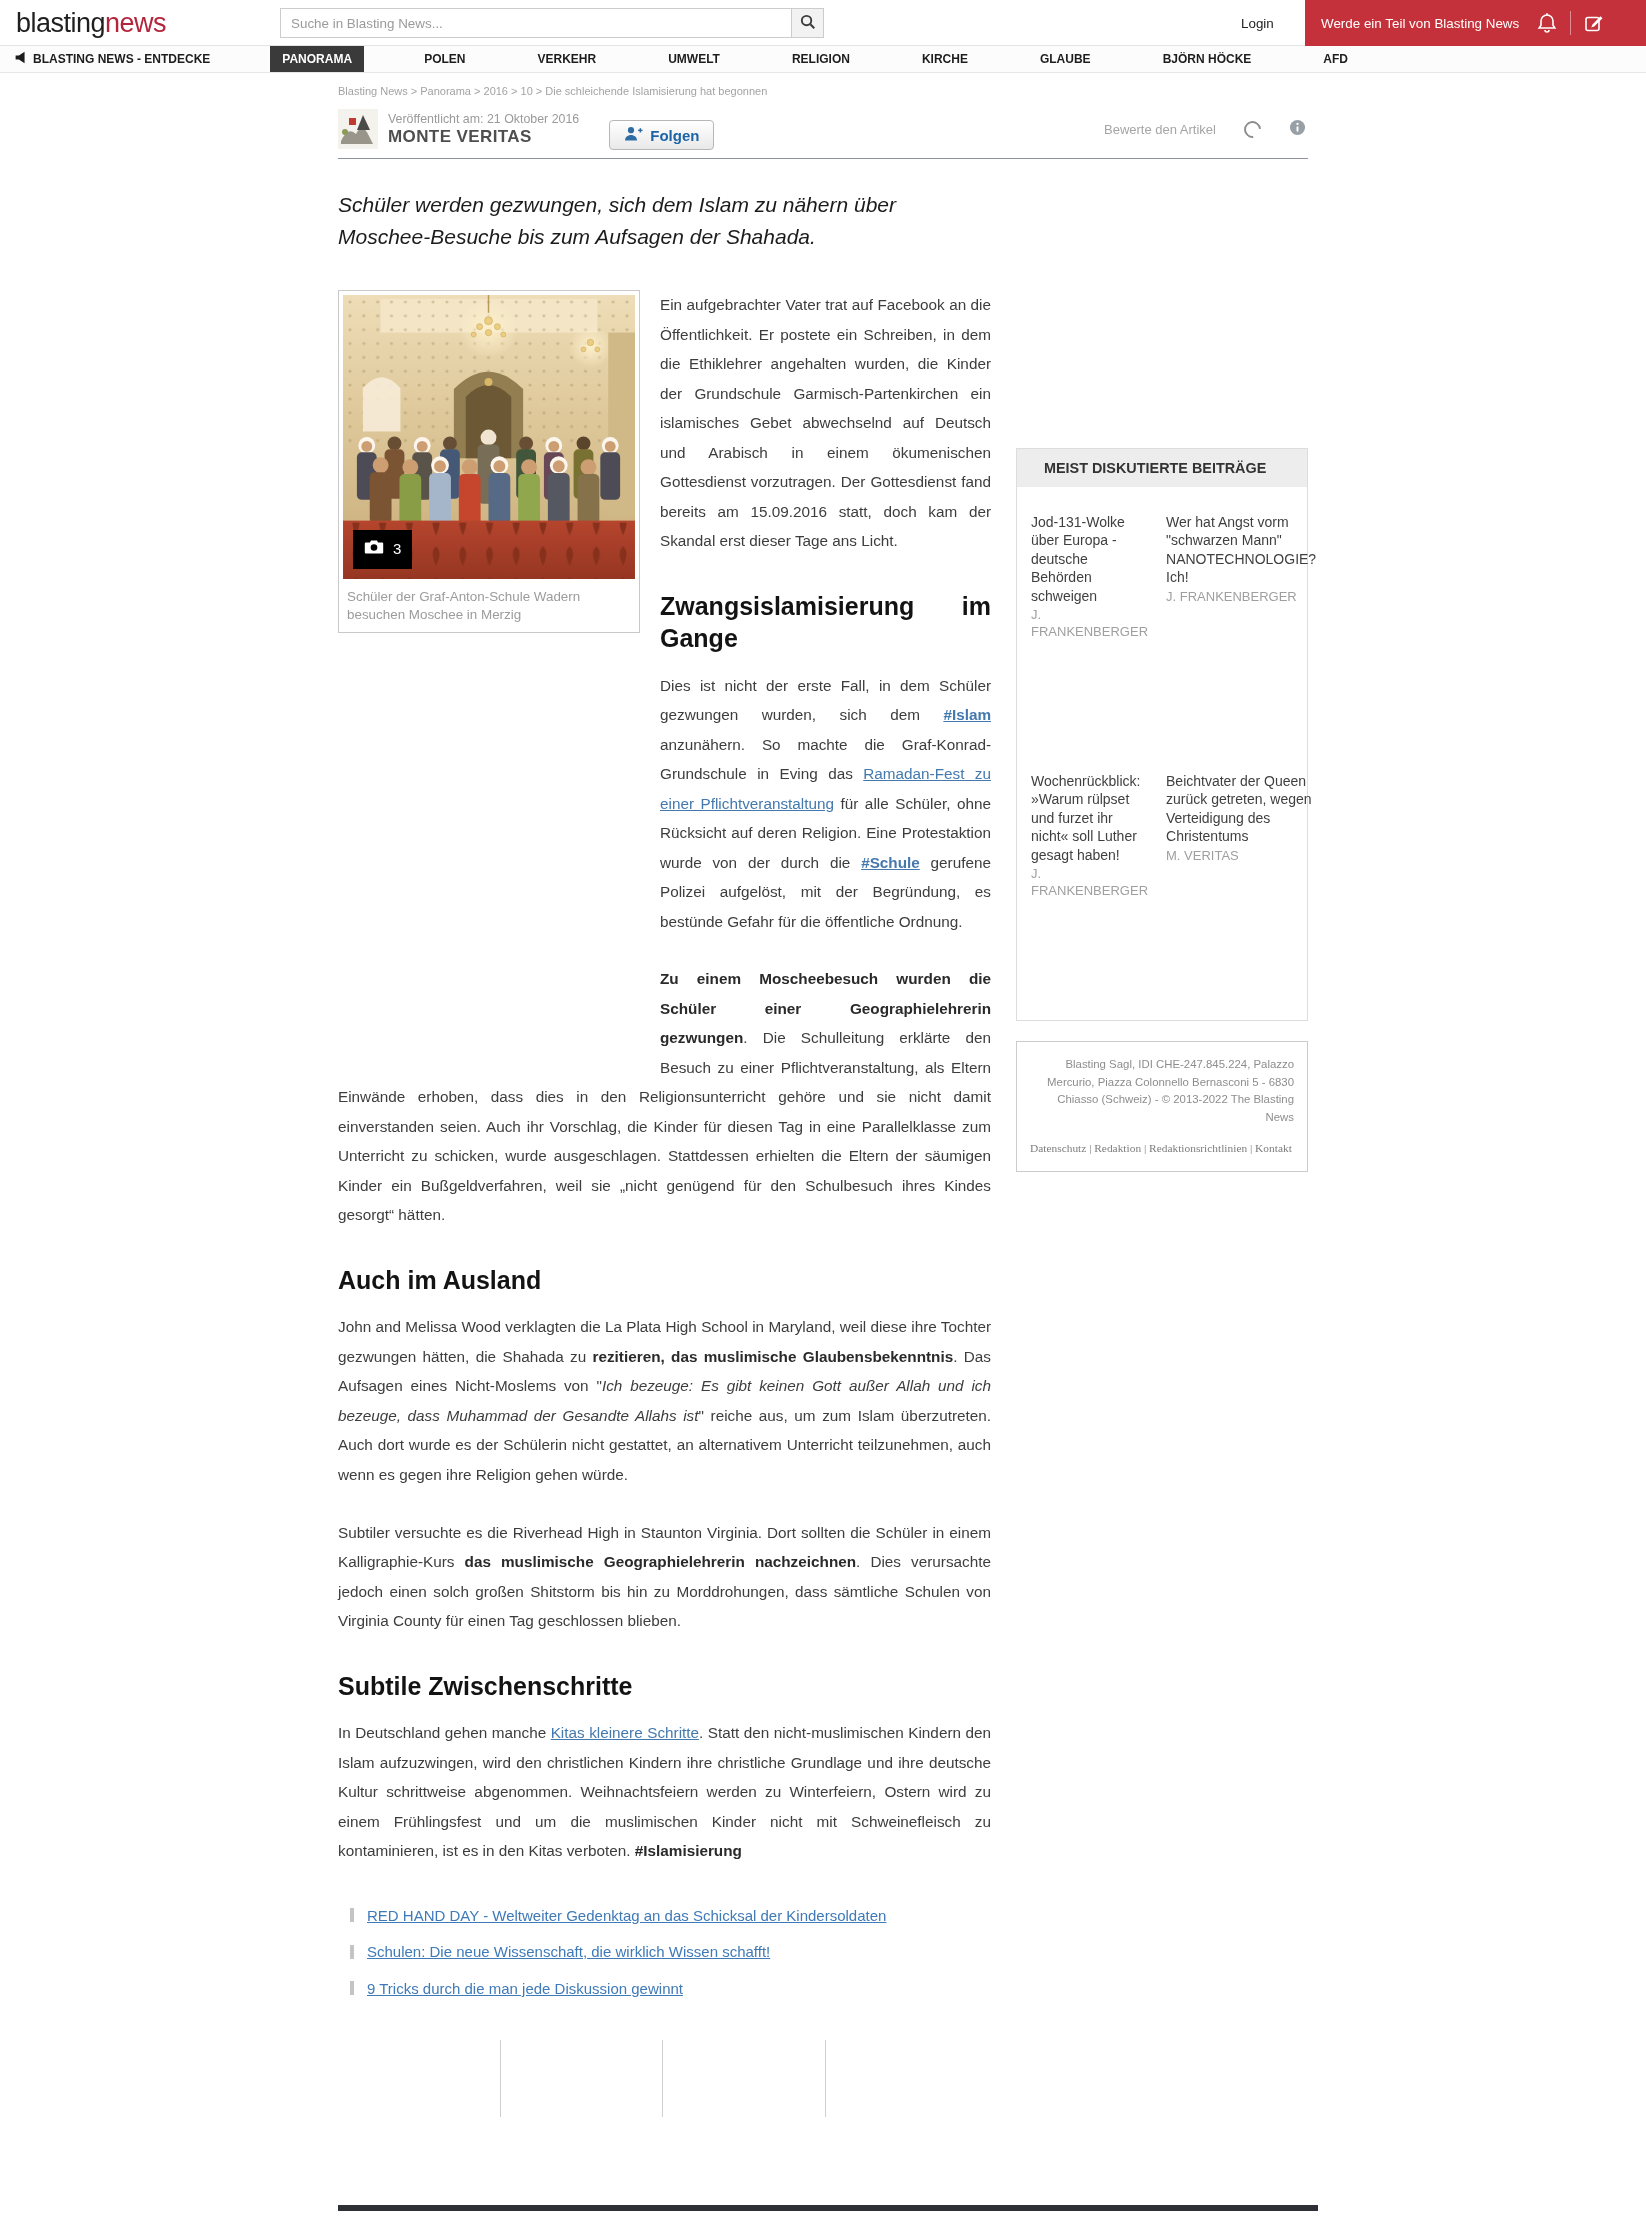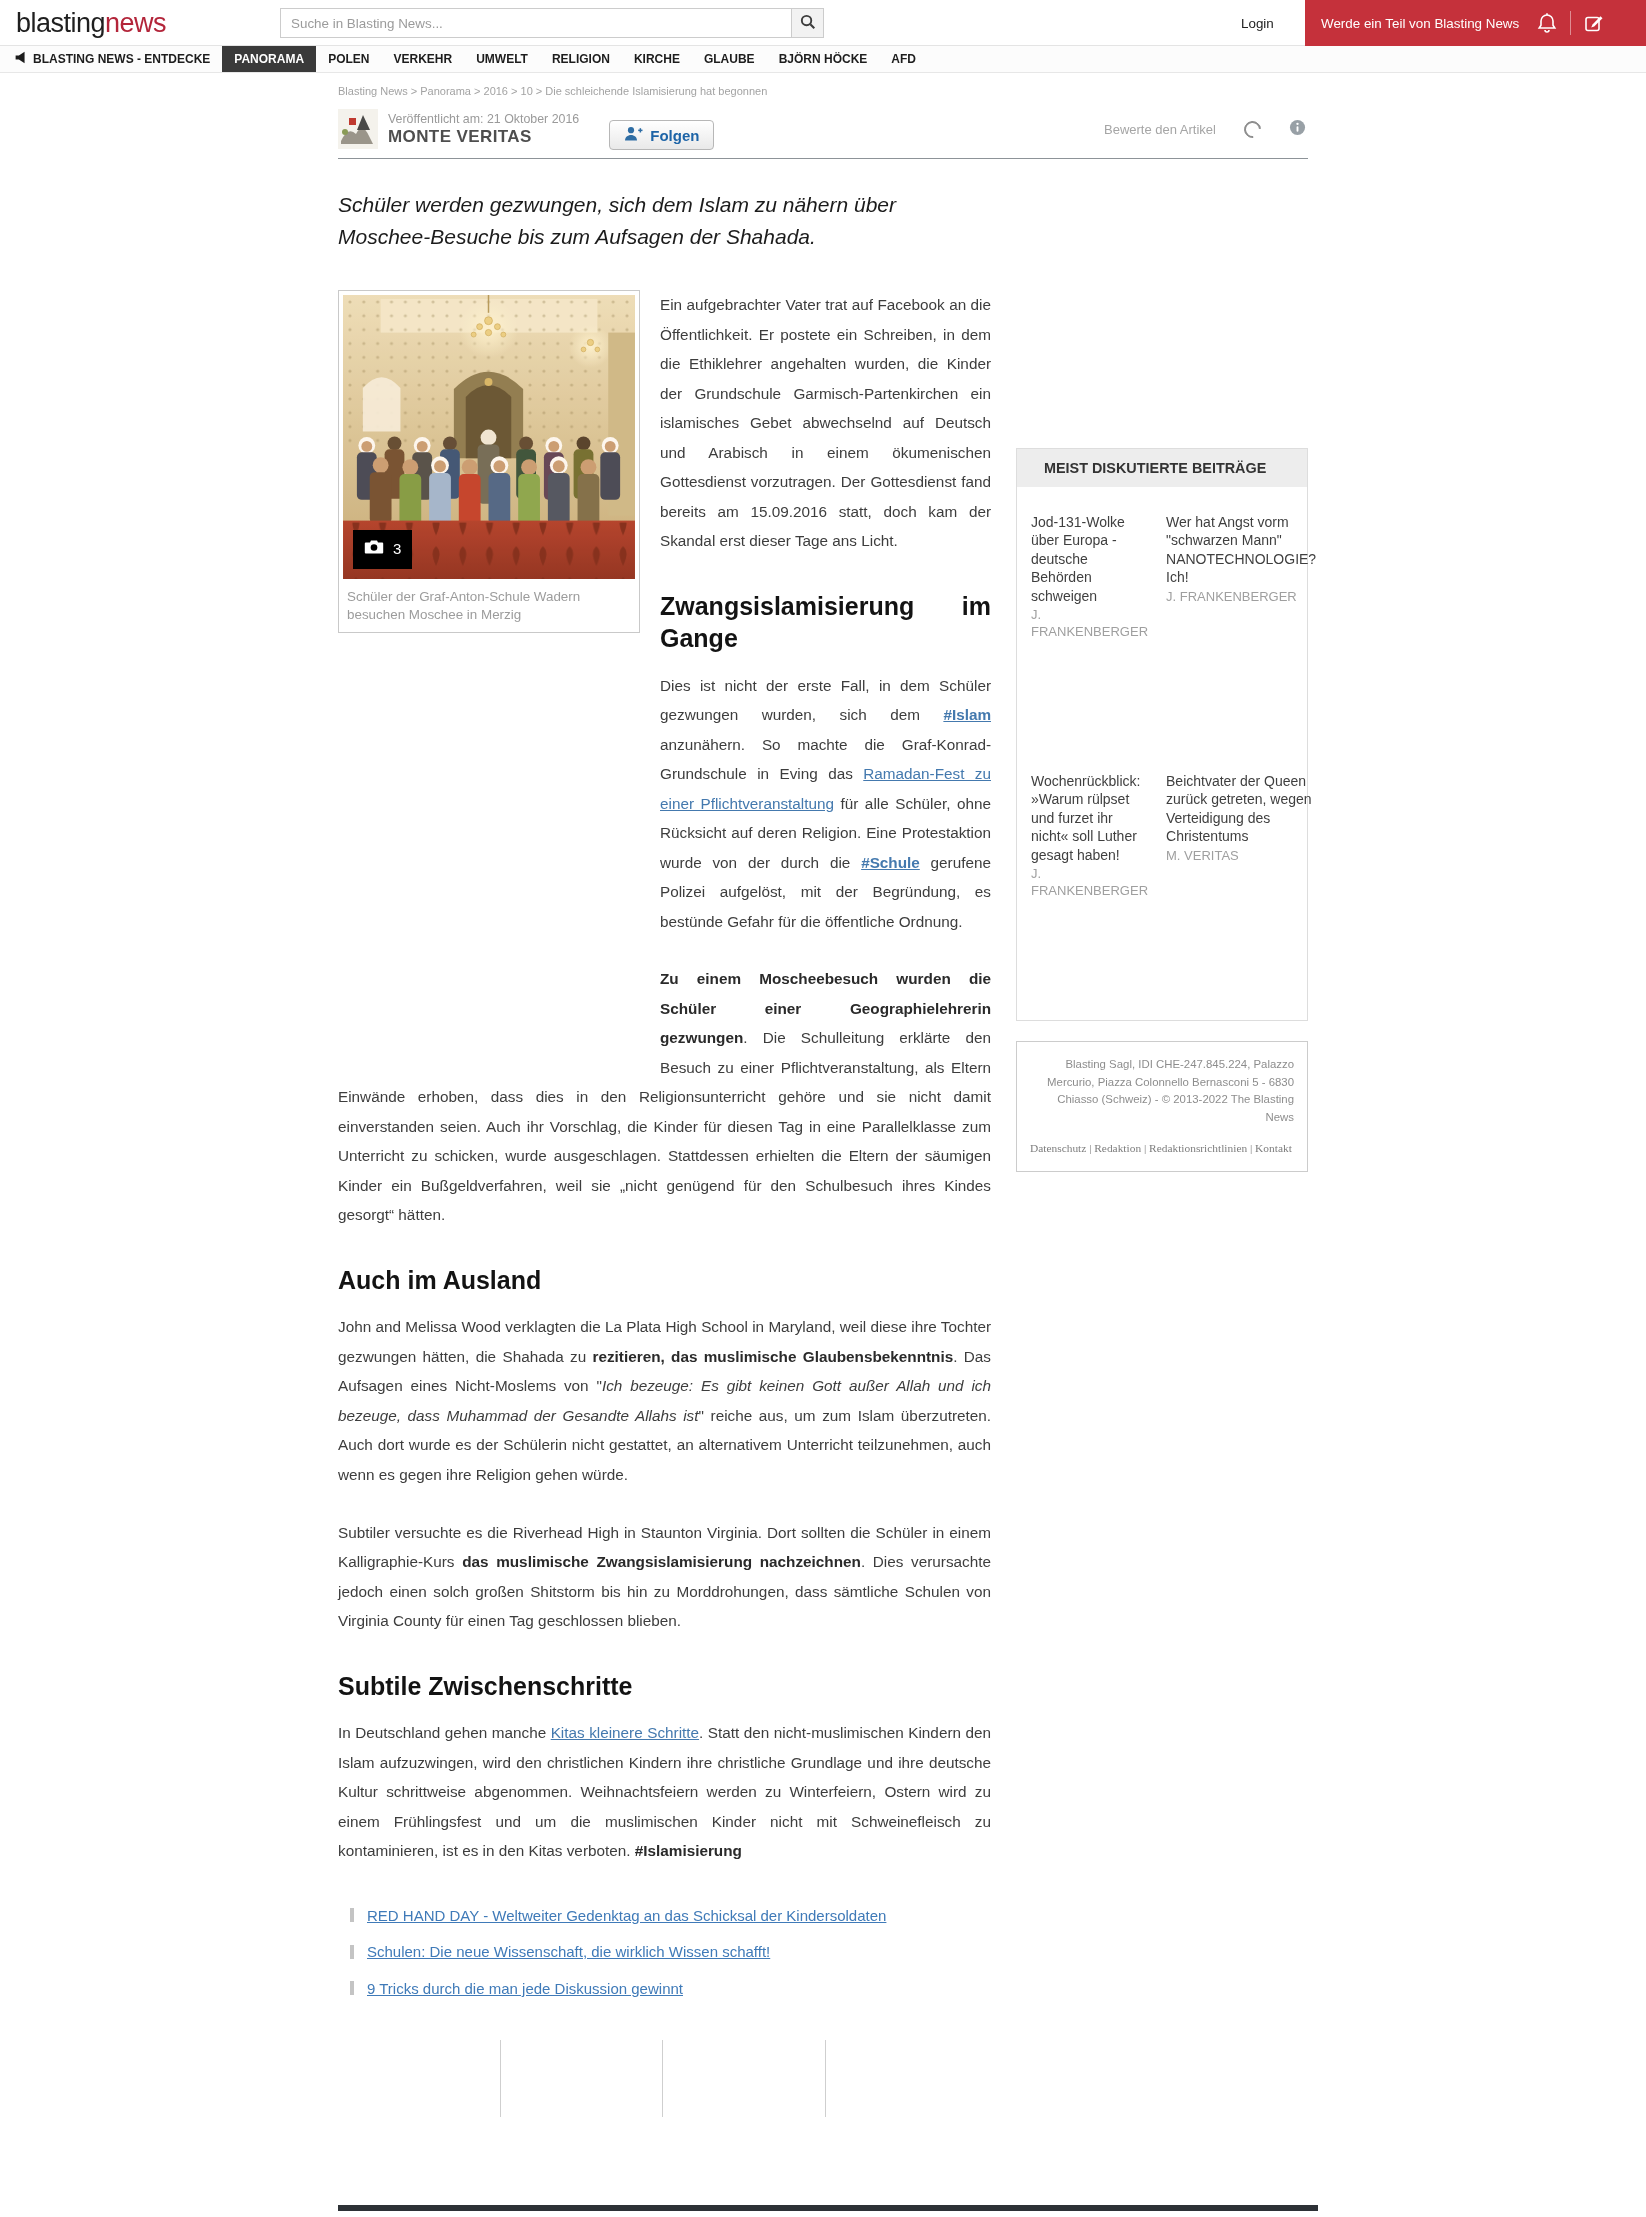--- a/index.html
+++ b/index.html
@@ -19,21 +19,21 @@
   .login { position:absolute; left:1241px; top:16px; font-size:13.4px; color:#222; }
   .join-block { position:absolute; left:1305px; top:0; width:348px; height:46px; background:#c5313b; display:flex; align-items:center; color:#fff; }
   .join-label { margin-left:16px; font-size:13.4px; }
   .join-sep { width:1px; height:24px; background:rgba(255,255,255,.45); margin:0 13px; }
   .join-icon { display:flex; align-items:center; }
   .join-icon.first { margin-left:18px; }
   
   .navbar { height:27px; background:#fcfcfc; border-bottom:1px solid #e7e7e7; display:flex; align-items:stretch; }
   .nav-inner { margin-left:14px; display:flex; align-items:stretch; }
   .discover { display:flex; align-items:center; gap:6px; font-weight:700; font-size:12px; color:#1d1d1d; margin-right:12px; }
-  .nav-item { display:flex; align-items:center; font-weight:700; font-size:12px; color:#1d1d1d; padding:0 12px; text-decoration:none; }
+  .nav-item { display:flex; align-items:center; font-weight:700; font-size:12px; color:#1d1d1d; padding:0 12px; text-decoration:none;margin-left:48px; }
   .nav-item.active { background:#3a3a3a; color:#fff; }
   
   .content { width:970px; margin-left:338px; padding-top:12px; }
   .breadcrumb { font-size:11px; color:#a3a3a3; }
   .author-row { display:flex; align-items:center; margin-top:9px; height:46px; }
   .avatar { width:40px; height:40px; margin-right:10px; flex:0 0 auto; }
   .pub { font-size:12.4px; color:#9a9a9a; }
   .author-name { font-size:17px; font-weight:700; color:#4e4e4e; letter-spacing:0.4px; margin-top:1px; }
   .follow-btn { margin-left:30px; margin-top:12px; display:flex; align-items:center; gap:7px; padding:5px 14px; border:1px solid #b7b7b7; border-radius:4px; background:linear-gradient(#ffffff,#e9e9e9); font-weight:700; font-size:15px; color:#1d64a7; cursor:pointer; font-family:"Liberation Sans", sans-serif; }
   .rate-group { margin-left:auto; display:flex; align-items:center; gap:28px; color:#a5a5a5; font-size:13px; padding-right:2px; }
@@ -310,21 +310,21 @@
         <h2 class="h2-justify">Zwangsislamisierung im Gange</h2>
 
         <p class="body-p"><span>Dies ist nicht der erste Fall, in dem Schüler gezwungen wurden, sich dem </span><a class="hashtag">#Islam</a><span> anzunähern. So machte die Graf-Konrad-Grundschule in Eving das </span><a class="textlink">Ramadan-Fest zu einer Pflichtveranstaltung</a><span> für alle Schüler, ohne Rücksicht auf deren Religion. Eine Protestaktion wurde von der durch die </span><a class="hashtag">#Schule</a><span> gerufene Polizei aufgelöst, mit der Begründung, es bestünde Gefahr für die öffentliche Ordnung.</span></p>
 
         <p class="body-p"><b>Zu einem Moscheebesuch wurden die Schüler einer Geographielehrerin gezwungen</b><span>. Die Schulleitung erklärte den Besuch zu einer Pflichtveranstaltung, als Eltern Einwände erhoben, dass dies in den Religionsunterricht gehöre und sie nicht damit einverstanden seien. Auch ihr Vorschlag, die Kinder für diesen Tag in eine Parallelklasse zum Unterricht zu schicken, wurde ausgeschlagen. Stattdessen erhielten die Eltern der säumigen Kinder ein Bußgeldverfahren, weil sie „nicht genügend für den Schulbesuch ihres Kindes gesorgt“ hätten.</span></p>
 
         <h2>Auch im Ausland</h2>
 
         <p class="body-p"><span>John and Melissa Wood verklagten die La Plata High School in Maryland, weil diese ihre Tochter gezwungen hätten, die Shahada zu </span><b>rezitieren, das muslimische Glaubensbekenntnis</b><span>. Das Aufsagen eines Nicht-Moslems von "</span><span class="it">Ich bezeuge: Es gibt keinen Gott außer Allah und ich bezeuge, dass Muhammad der Gesandte Allahs ist</span><span>" reiche aus, um zum Islam überzutreten. Auch dort wurde es der Schülerin nicht gestattet, an alternativem Unterricht teilzunehmen, auch wenn es gegen ihre Religion gehen würde.</span></p>
 
-        <p class="body-p"><span>Subtiler versuchte es die Riverhead High in Staunton Virginia. Dort sollten die Schüler in einem Kalligraphie-Kurs </span><b>das muslimische Zwangsislamisierung nachzeichnen</b><span>. Dies verursachte jedoch einen solch großen Shitstorm bis hin zu Morddrohungen, dass sämtliche Schulen von Virginia County für einen Tag geschlossen blieben.</span></p>
+        <p class="body-p"><span>Subtiler versuchte es die Riverhead High in Staunton Virginia. Dort sollten die Schüler in einem Kalligraphie-Kurs </span><b>das muslimische Geographielehrerin nachzeichnen</b><span>. Dies verursachte jedoch einen solch großen Shitstorm bis hin zu Morddrohungen, dass sämtliche Schulen von Virginia County für einen Tag geschlossen blieben.</span></p>
 
         <h2>Subtile Zwischenschritte</h2>
 
         <p class="body-p"><span>In Deutschland gehen manche </span><a class="textlink">Kitas kleinere Schritte</a><span>. Statt den nicht-muslimischen Kindern den Islam aufzuzwingen, wird den christlichen Kindern ihre christliche Grundlage und ihre deutsche Kultur schrittweise abgenommen. Weihnachtsfeiern werden zu Winterfeiern, Ostern wird zu einem Frühlingsfest und um die muslimischen Kinder nicht mit Schweinefleisch zu kontaminieren, ist es in den Kitas verboten. </span><b>#Islamisierung</b></p>
 
         <div class="related">
           <div class="rel-item">
             <span class="rel-bar"></span>
             <a class="rel-link">RED HAND DAY - Weltweiter Gedenktag an das Schicksal der Kindersoldaten</a>
           </div>

